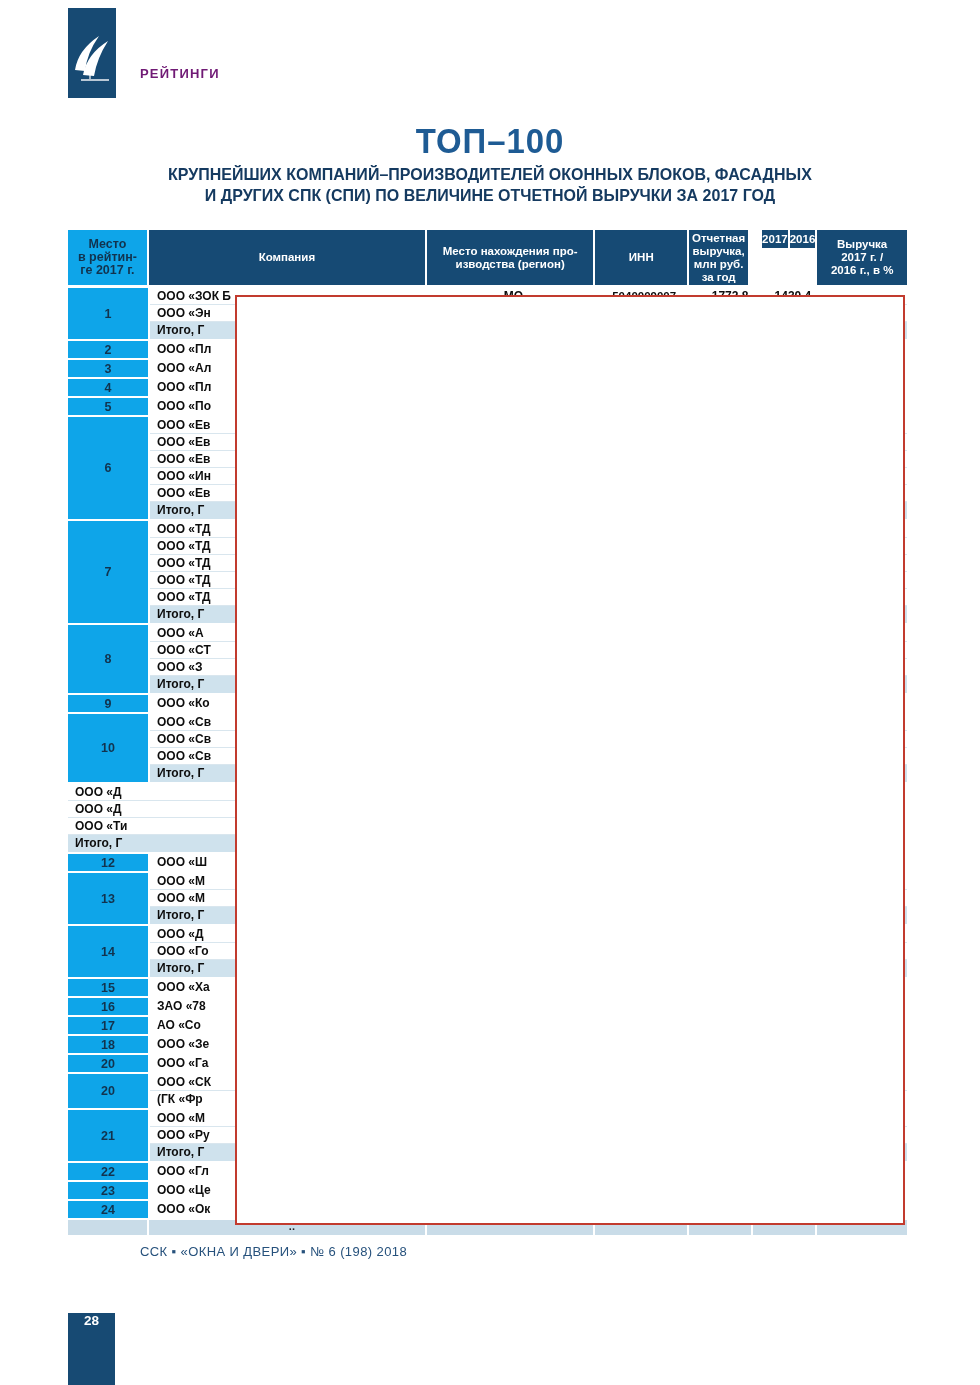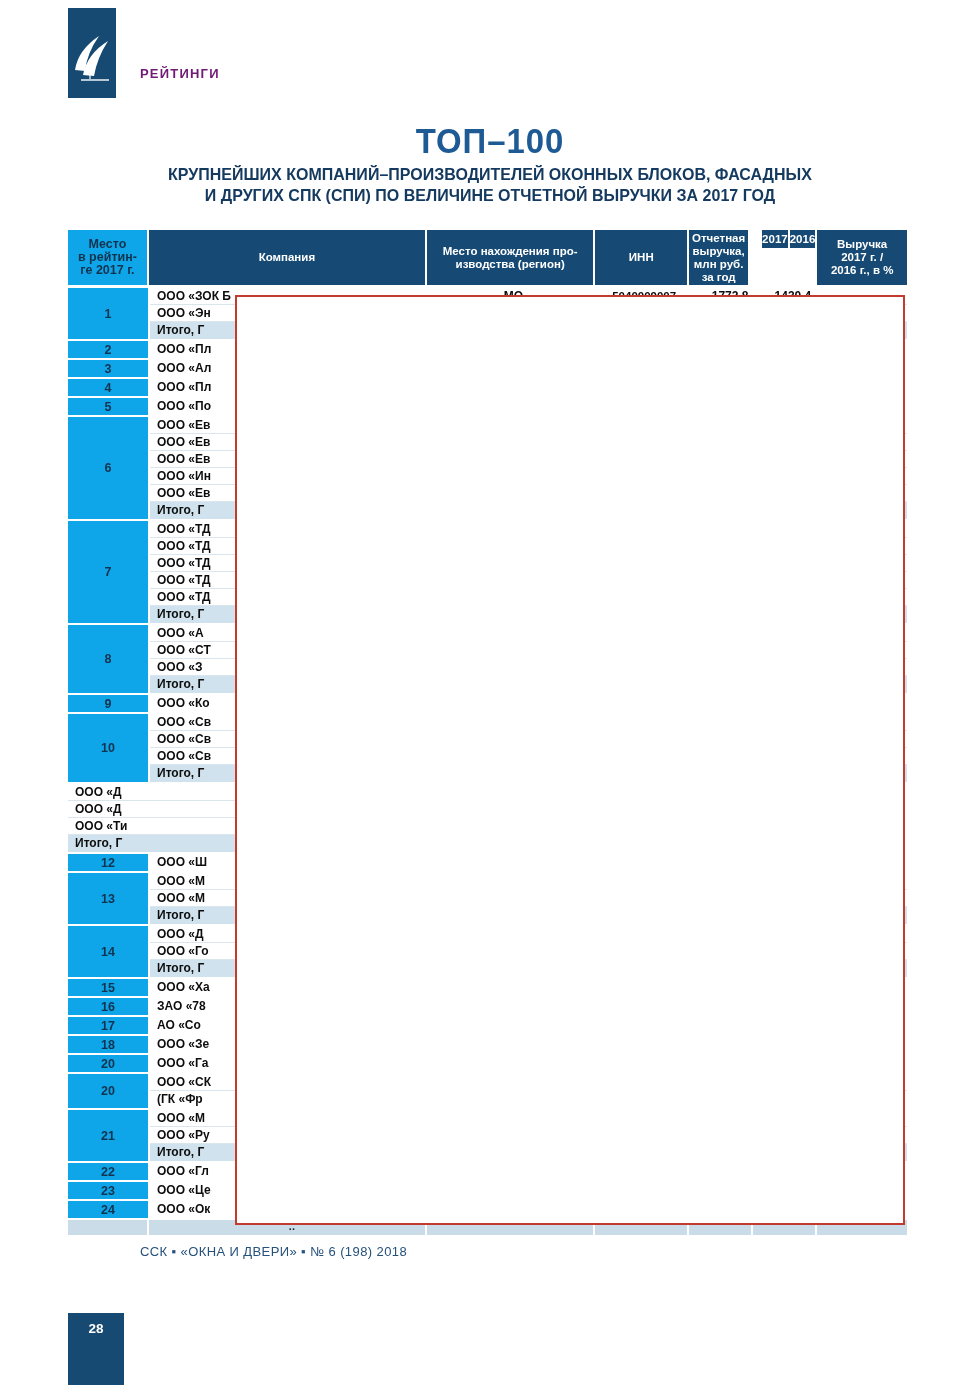--- a/index.html
+++ b/index.html
@@ -66,23 +66,23 @@
   .sliver { display:flex; gap:2px; height:15px; }
   .sliver .seg { background:#c9dce8; position:relative; }
   .sliver .dots { position:absolute; left:140px; top:0px; font-weight:bold; font-size:11px; color:#222; }
   
   .overlay {
     position:absolute; left:167px; top:65px; width:670px; height:930px;
     background:#ffffff; border:2px solid #c23b2e; z-index:5;
   }
   
   .footer-pagebox {
-    position:absolute; left:68px; top:1313px; width:56px; height:72px;
+    position:absolute; left:68px; top:1313px; width:47px; height:72px;
     background:#174a73; color:#fff; font-weight:bold; font-size:13.5px;
-    text-align:center; padding-top:8px;
+    text-align:center; padding-top:0;
   }
   .footer-text {
     position:absolute; left:140px; top:1244px;
     font-size:13px; letter-spacing:.4px; color:#26517c;
   }
 </style>
 </head>
 <body>
 
 <div class="logo-box">

